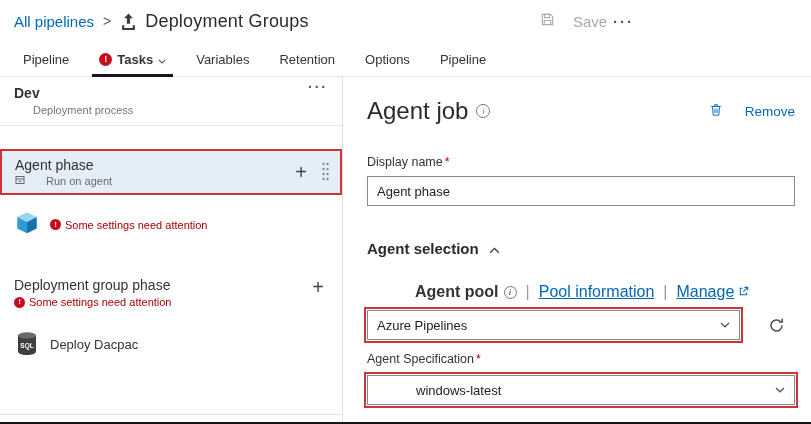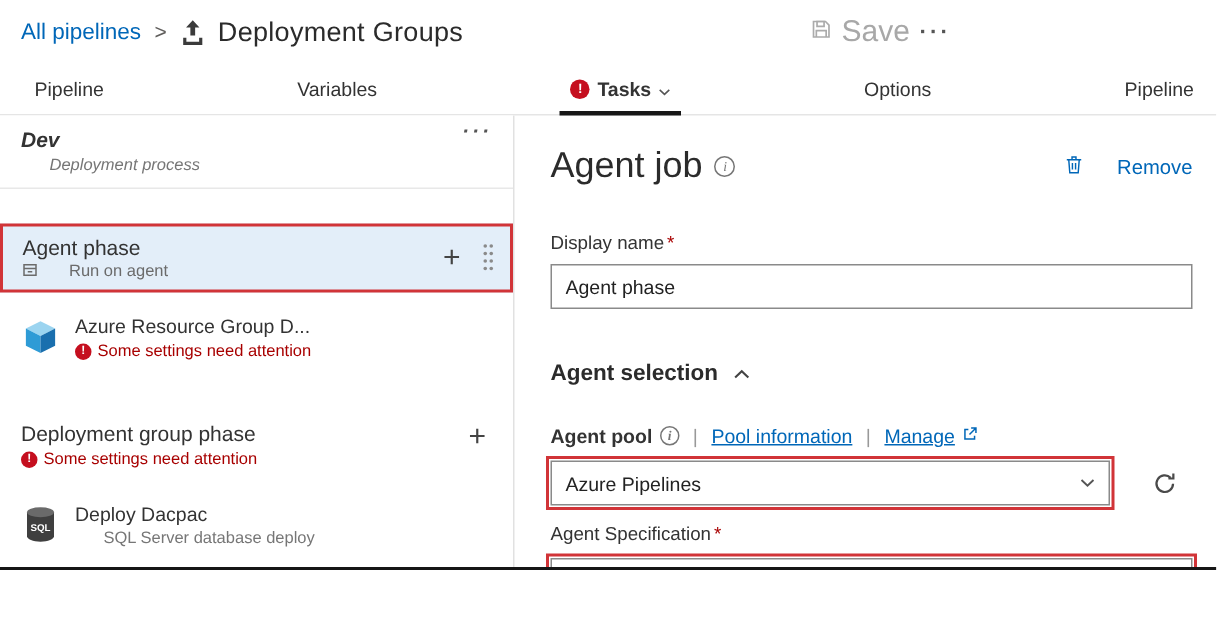--- a/index.html
+++ b/index.html
@@ -1,45 +1,45 @@
 <!DOCTYPE html>
 <html><head>
 <meta charset="utf-8">
 <style>
   * { box-sizing: border-box; margin: 0; padding: 0; }
   html, body { width: 811px; height: 424px; }
   body { font-family: "Liberation Sans", sans-serif; background: #fff; color: #333; overflow: hidden; }
-  .page { position: relative; width: 811px; height: 380px; background: #fff; overflow: hidden; }
+  .page { position: relative; width: 811px; height: 424px; background: #fff; overflow: hidden; }
 
   
   .header { height: 42px; display: flex; align-items: center; padding: 0 14px; position: relative; background: #fff; }
   .crumb { color: #0067b8; font-size: 15px; cursor: pointer; }
   .crumb-sep { color: #605e5c; margin: 0 9px; font-size: 14px; }
   .dg-icon { display: inline-flex; margin-right: 8px; }
   .page-title { font-size: 18px; color: #2b2b2b; font-weight: 500; letter-spacing: .2px; }
-  .save-group { position: absolute; left: 540px; top: 0; height: 42px; display: flex; align-items: center; gap: 6px; color: #a8a8a8; font-size: 20px; cursor: default; }
+  .save-group { position: absolute; left: 540px; top: 0; height: 42px; display: flex; align-items: center; gap: 18px; color: #a8a8a8; font-size: 15px; cursor: default; }
   .more-btn { position: absolute; left: 613px; top: 0; height: 42px; display: flex; align-items: center; color: #555; font-size: 15px; font-weight: 700; letter-spacing: 2px; cursor: pointer; }
 
   
-  .tabs { display: flex; height: 35px; border-bottom: 1px solid #e5e5e5; padding-left: 8px; align-items: stretch; background: #fff; justify-content: space-between; }
+  .tabs { display: flex; height: 35px; border-bottom: 1px solid #e5e5e5; padding-left: 8px; align-items: stretch; background: #fff; }
   .tab { display: flex; align-items: center; gap: 5px; padding: 0 15px; font-size: 13px; color: #333; position: relative; cursor: pointer; white-space: nowrap; }
   .tab.active { font-weight: 700; }
   .tab.active::after { content: ""; position: absolute; left: 8px; right: 8px; bottom: -1px; height: 3px; background: #171717; }
   .err-dot { width: 13px; height: 13px; border-radius: 50%; background: #c50f1f; color: #fff; display: inline-flex; align-items: center; justify-content: center; flex: 0 0 auto; }
   .err-dot::after { content: "!"; font-size: 9px; font-weight: 700; line-height: 1; }
   .err-dot.small { width: 11px; height: 11px; }
   .err-dot.small::after { font-size: 8px; }
 
   
   .main { display: flex; height: 345px; }
   .left { width: 346px; border-right: 1px solid #e1e1e1; position: relative; background: #fff; }
   .right { flex: 1; padding: 20px 16px 0 24px; position: relative; }
 
   
-  .process-row { padding: 8px 14px 9px; position: relative; font-style: italic; }
+  .process-row { padding: 8px 14px 9px; position: relative; }
   .process-title { font-size: 14px; font-weight: 600; color: #333; }
   .process-sub { font-size: 11px; color: #767676; margin-top: 3px; padding-left: 19px; }
   .process-more { position: absolute; right: 14px; top: 2px; color: #555; font-size: 14px; font-weight: 700; letter-spacing: 2px; cursor: pointer; }
   .divider { height: 1px; background: #e8e8e8; }
   .phase-gap { height: 23px; }
   .agent-phase { height: 46px; background: #e3eef9; border: 2px solid #d13438; display: flex; align-items: center; padding: 0 8px 0 13px; cursor: pointer; }
   .phase-info { flex: 1; }
   .phase-title { font-size: 14px; color: #333; }
   .phase-sub { display: flex; align-items: center; gap: 21px; font-size: 11px; color: #6b6b6b; margin-top: 2px; }
   .plus-btn { font-size: 20px; font-weight: 300; color: #444; padding: 0 10px; cursor: pointer; line-height: 1; }
@@ -57,21 +57,21 @@
   .panel-head { display: flex; align-items: center; }
   .panel-title { font-size: 24px; color: #2b2b2b; }
   .info-dot { width: 14px; height: 14px; border: 1px solid #767676; border-radius: 50%; display: inline-flex; align-items: center; justify-content: center; color: #767676; margin-left: 8px; flex: 0 0 auto; cursor: pointer; }
   .info-dot::after { content: "i"; font-size: 9px; font-style: italic; font-family: "Liberation Serif", serif; line-height: 1; }
   .info-dot.small { width: 13px; height: 13px; margin-left: 5px; }
   .remove-btn { margin-left: auto; display: flex; align-items: center; gap: 22px; color: #0067b8; font-size: 13.5px; cursor: pointer; }
   .field-label { font-size: 12.5px; color: #333; margin-top: 30px; }
   .req { color: #a80000; margin-left: 2px; }
   .text-input { margin-top: 7px; width: 428px; height: 30px; border: 1px solid #8a8a8a; font-family: "Liberation Sans", sans-serif; font-size: 13px; padding: 0 9px; color: #222; display: block; background: #fff; }
   .section-head { margin-top: 34px; display: flex; align-items: center; gap: 10px; font-size: 15px; font-weight: 700; color: #2b2b2b; cursor: pointer; }
-  .pool-row { margin-top: 26px; display: flex; align-items: center; gap: 9px; font-size: 13px; }
+  .pool-row { margin-top: 26px; display: flex; align-items: center; gap: 9px; font-size: 16px; margin-left: 48px; }
   .pool-label { font-weight: 700; color: #333; display: flex; align-items: center; }
   .vsep { color: #999; }
   .link { color: #0067b8; text-decoration: underline; cursor: pointer; display: inline-flex; align-items: center; gap: 4px; }
   .combo-row { margin-top: 9px; display: flex; align-items: center; gap: 23px; }
   .combo { width: 373px; height: 30px; border: 1px solid #8a8a8a; display: flex; align-items: center; padding: 0 9px; font-size: 13px; color: #222; background: #fff; cursor: pointer; }
   .combo.wide { width: 428px; padding-left: 48px; }
   .combo .chev { margin-left: auto; display: inline-flex; }
   .annotated { outline: 2px solid #d13438; outline-offset: 1px; }
   .refresh-btn { width: 26px; height: 26px; display: flex; align-items: center; justify-content: center; cursor: pointer; }
   .spec-label { margin-top: 12px; }
@@ -103,31 +103,34 @@
       </span>
       <span>Save</span>
     </span>
     <span class="more-btn">···</span>
   </div>
 
   <div class="tabs">
     <div class="tab">
       <span>Pipeline</span>
     </div>
-    <div class="tab">
-      <span>Variables</span>
-    </div>
     <div class="tab active">
       <span class="err-dot"></span>
       <span>Tasks</span>
       <span>
         <svg width="8" height="5" viewBox="0 0 10 6" fill="none" stroke="#555" stroke-width="1.3">
             <path d="M1 1l4 3.8L9 1"></path>
           </svg>
       </span>
+    </div>
+    <div class="tab">
+      <span>Variables</span>
+    </div>
+    <div class="tab">
+      <span>Retention</span>
     </div>
     <div class="tab">
       <span>Options</span>
     </div>
     <div class="tab">
       <span>Pipeline</span>
     </div>
   </div>
 
   <div class="main">
@@ -172,21 +175,20 @@
 
       <div class="task-row">
         <span class="task-icon">
           <svg width="26" height="26" viewBox="0 0 24 24">
               <polygon points="12,2 21,6.5 12,11 3,6.5" fill="#9bd4f0"></polygon>
               <polygon points="3,6.5 12,11 12,21.5 3,17" fill="#2e9bd6"></polygon>
               <polygon points="21,6.5 12,11 12,21.5 21,17" fill="#1a6fae"></polygon>
             </svg>
         </span>
         <span>
-          <div class="task-title">Azure Resource Group D...</div>
           <div class="task-warn">
             <span class="err-dot small"></span>
             <span>Some settings need attention</span>
           </div>
         </span>
       </div>
 
       <div class="dg-row">
         <div class="dg-title">Deployment group phase</div>
         <div class="task-warn">
@@ -199,21 +201,20 @@
       <div class="task-row">
         <span class="task-icon">
           <svg width="24" height="26" viewBox="0 0 24 26">
               <path d="M3 4.5v16c0 2 4 3.6 9 3.6s9-1.6 9-3.6v-16" fill="#3f3f3f"></path>
               <ellipse cx="12" cy="4.5" rx="9" ry="3.3" fill="#6a6a6a"></ellipse>
               <text x="12" y="17" text-anchor="middle" font-size="6.5" font-weight="bold" fill="#ffffff">SQL</text>
             </svg>
         </span>
         <span>
           <div class="task-title">Deploy Dacpac</div>
-          <div class="process-sub">SQL Server database deploy</div>
         </span>
       </div>
 
       <div class="left-bottom-line"></div>
     </div>
 
     <div class="right">
 
       <div class="panel-head">
         <span class="panel-title">Agent job</span>

